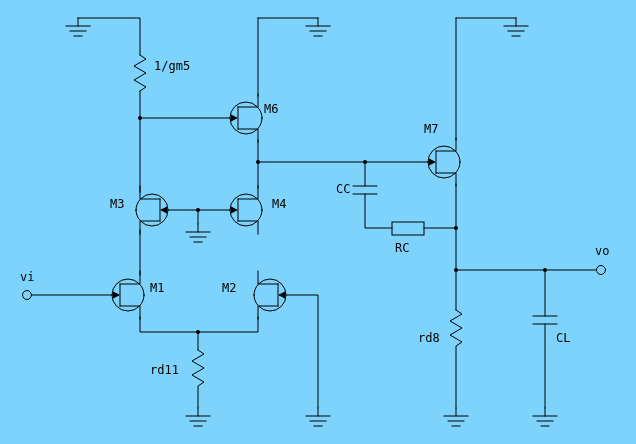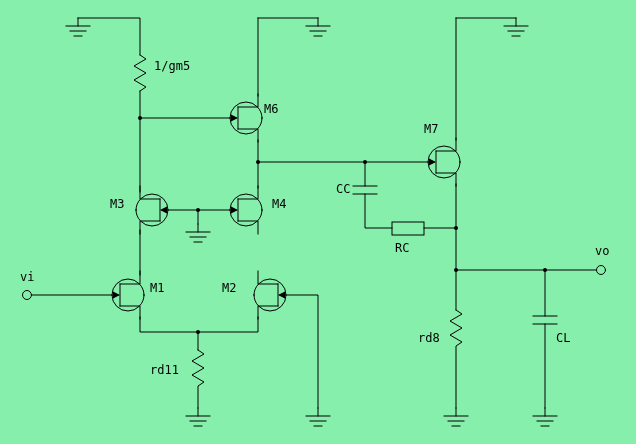--- a/index.html
+++ b/index.html
@@ -1,16 +1,16 @@
 <!DOCTYPE html>
 <html><head>
 <meta charset="utf-8">
 <style>
   html,body{margin:0;padding:0;background:#ffffff;}
-  .canvas-wrap{width:636px;height:444px;position:relative;background:#86efac;}
+  .canvas-wrap{width:636px;height:444px;position:relative;background:#7dd3fc;}
   svg{display:block;}
   .wire{fill:none;stroke:#000000;stroke-width:1;stroke-linecap:square;stroke-linejoin:miter;}
   .fillshape{fill:#000000;stroke:none;}
   .lbl{font-family:"DejaVu Sans Mono",monospace;font-size:12px;fill:#000000;stroke:none;}
 </style>
 </head>
 <body>
 
 <div class="canvas-wrap">
 <svg width="636" height="444" viewBox="0 0 636 444">

